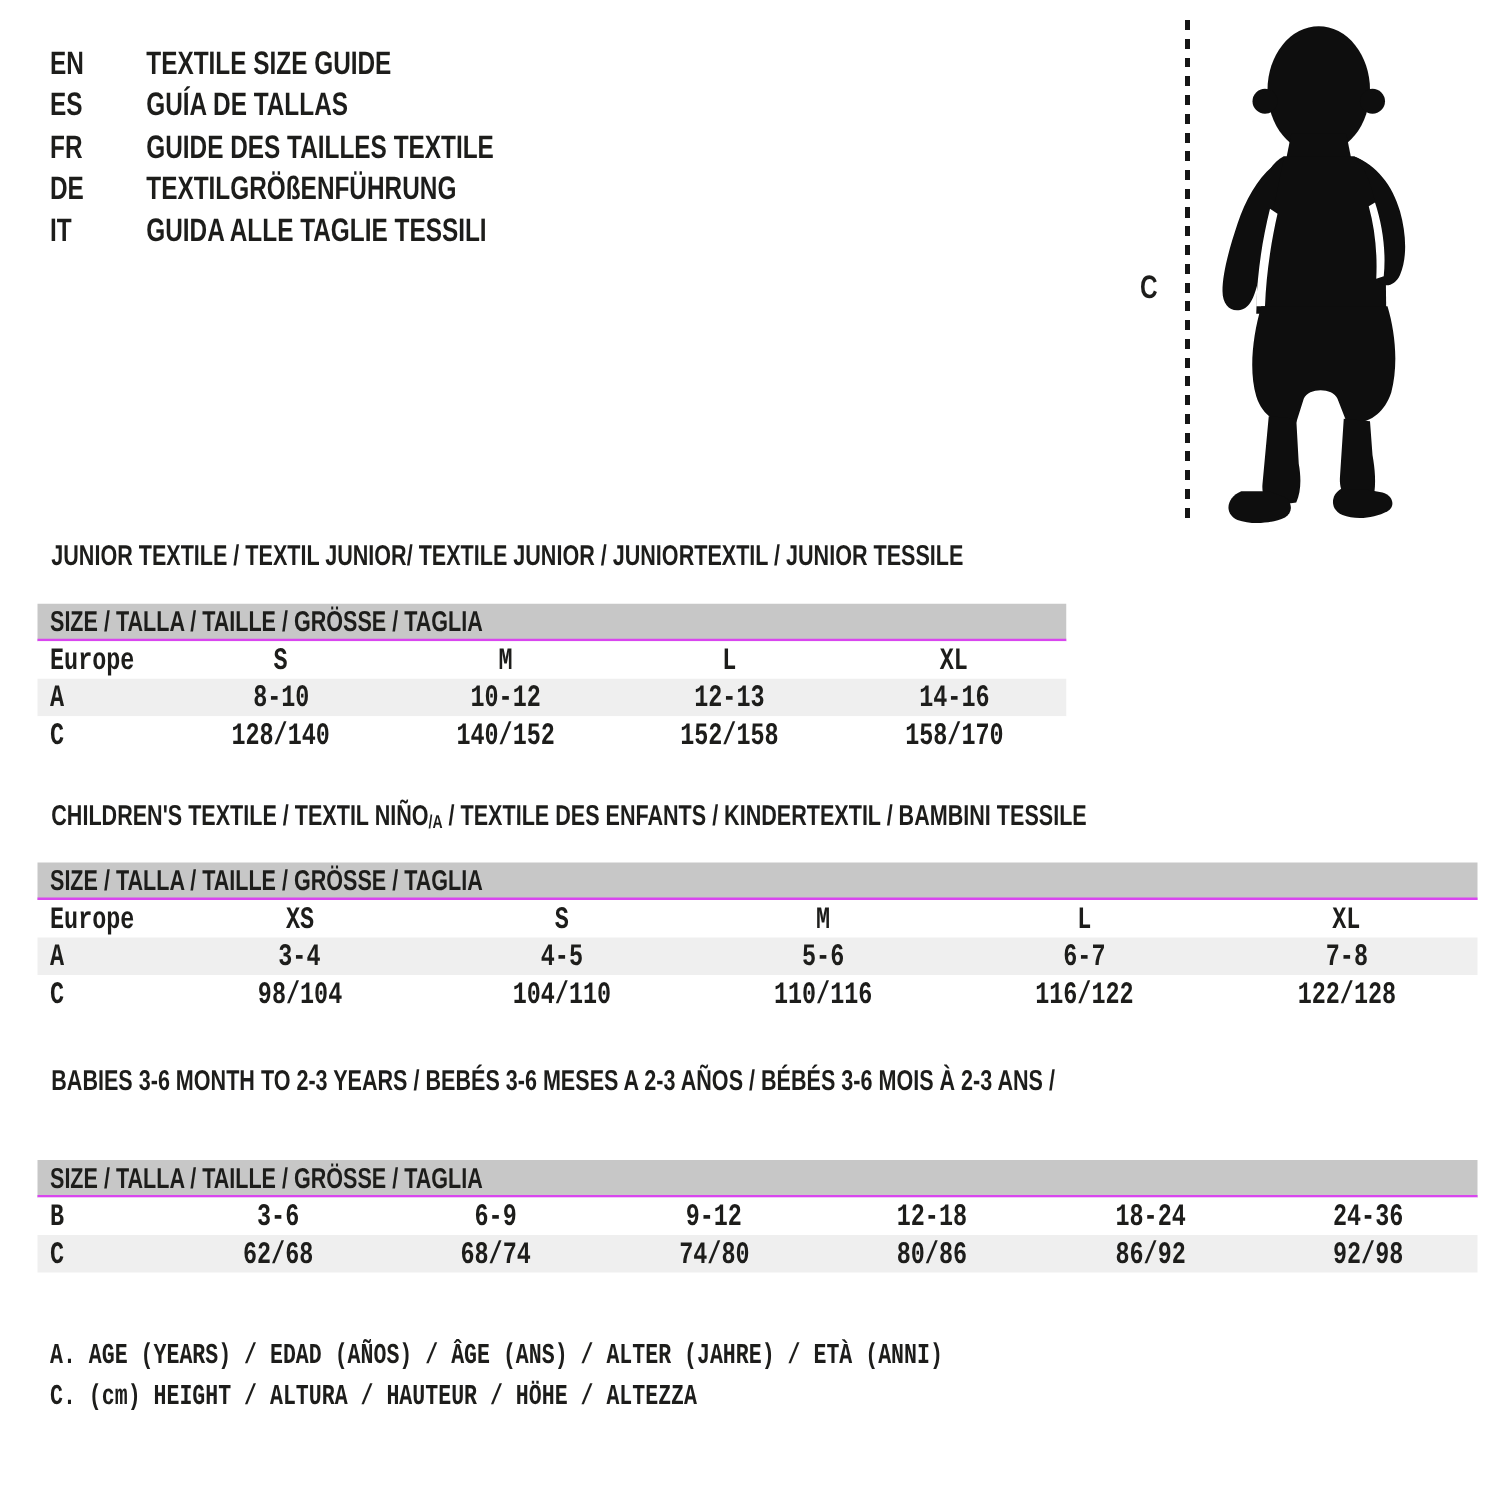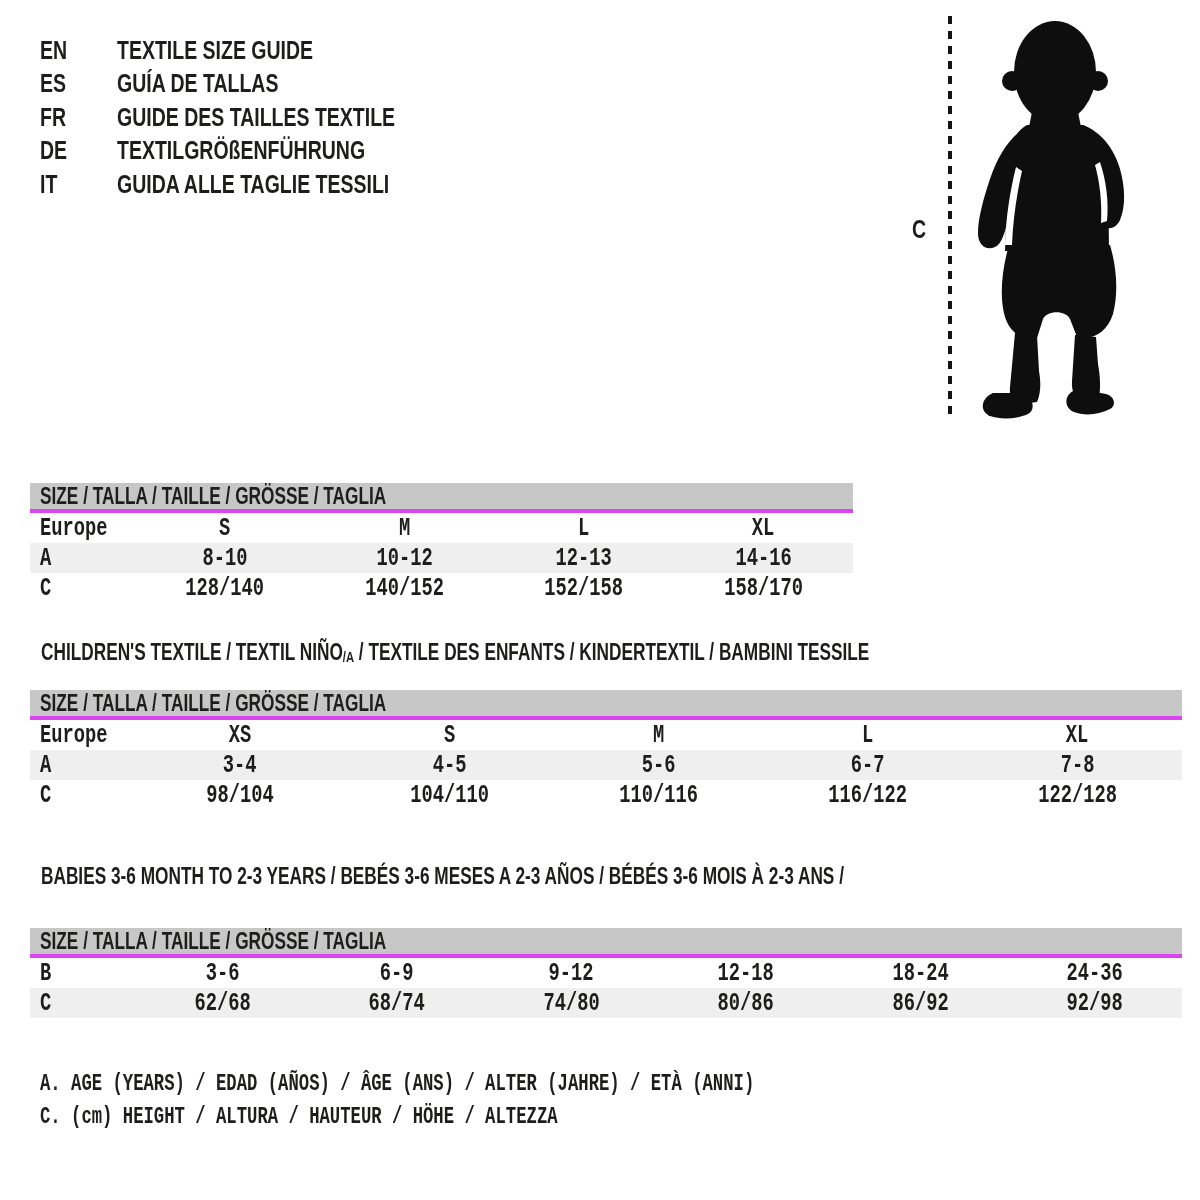--- a/index.html
+++ b/index.html
@@ -23,21 +23,21 @@
   .c-label   { position:absolute; left:912px; top:215px; font-size:26px; line-height:28px; }
   .toddler   { position:absolute; left:967px; top:15px; width:170px; height:405px; }
 
   
   .heading { position:absolute; left:41px; font-size:23px; line-height:26px; }
   .heading .sub { font-size:0.65em; position:relative; bottom:-2px; }
   .heading-2l { position:absolute; left:41px; font-size:23px; line-height:31.5px; }
 
   
   .table   { position:absolute; left:30px; box-sizing:border-box; }
-  .t-header{ height:30px; background:#c7c7c7; border-bottom:4px solid #d946ef;
+  .t-header{ height:30px; background:#c7c7c7; border-bottom:2px solid #d946ef;
              display:flex; align-items:center; padding-left:10px; font-size:23px; box-sizing:border-box; }
   .t-row   { height:30px; display:flex; align-items:center; font-size:25px; background:#ffffff;font-family:Liberation Mono, monospace; }
   .t-row.shaded { background:#efefef; }
   .t-label { width:105px; padding-left:10px; box-sizing:border-box; text-align:left; }
   .t-cell  { flex:1; text-align:center; }
 
   
   .footnotes { position:absolute; left:40px; top:1068px;font-family:Liberation Mono, monospace; }
   .footnote  { height:33px; font-size:23px; line-height:33px; }
 </style>
@@ -83,20 +83,23 @@
       <path d="M49 152 C 43 176, 39 202, 38 230 L 45 230 C 46 204, 50 178, 55 156 Z" fill="#ffffff"></path>
       <path d="M128 150 C 133 168, 135 188, 134 208 L 140 206 C 142 186, 139 165, 133 147 Z" fill="#ffffff"></path>
       <path d="M42 230 C 35 254, 32 282, 38 302 C 43 318, 56 326, 70 323 L 76 304 C 80 295, 99 295, 103 304 L 110 322 C 126 326, 140 317, 146 299 C 152 276, 149 250, 143 230 Z"></path>
       <path d="M48 318 L 43 372 C 42 383, 47 389, 56 389 L 70 387 C 74 378, 74 367, 72 356 L 70 320 Z"></path>
       <path d="M26 378 C 14 383, 12 396, 23 401 C 34 405, 50 404, 61 399 C 68 395, 67 385, 59 382 L 48 378 Z"></path>
       <path d="M108 320 L 105 366 C 104 379, 110 386, 120 385 L 132 382 C 134 372, 133 360, 131 349 L 129 322 Z"></path>
       <path d="M106 376 C 97 381, 97 393, 107 397 C 117 401, 132 400, 143 394 C 150 390, 147 381, 139 379 L 128 377 Z"></path>
     </g>
   </svg>
 
+  <div class="heading" style="top:431px;">
+    <span class="cond">JUNIOR TEXTILE / TEXTIL JUNIOR/ TEXTILE JUNIOR / JUNIORTEXTIL / JUNIOR TESSILE</span>
+  </div>
   <div class="table" style="top:483px; width:823px;">
     <div class="t-header">
       <span class="cond">SIZE / TALLA / TAILLE / GRÖSSE / TAGLIA</span>
     </div>
     <div class="t-row">
       <div class="t-label"><span class="cond">Europe</span></div>
       <div class="t-cell"><span class="cond cc">S</span></div>
       <div class="t-cell"><span class="cond cc">M</span></div>
       <div class="t-cell"><span class="cond cc">L</span></div>
       <div class="t-cell"><span class="cond cc">XL</span></div>
@@ -145,21 +148,21 @@
     <div class="t-row">
       <div class="t-label"><span class="cond">C</span></div>
       <div class="t-cell"><span class="cond cc">98/104</span></div>
       <div class="t-cell"><span class="cond cc">104/110</span></div>
       <div class="t-cell"><span class="cond cc">110/116</span></div>
       <div class="t-cell"><span class="cond cc">116/122</span></div>
       <div class="t-cell"><span class="cond cc">122/128</span></div>
     </div>
   </div>
 
-  <div class="heading-2l" style="top:849px;margin-top:12px;">
+  <div class="heading-2l" style="top:849px;">
     <div><span class="cond">BABIES 3-6 MONTH TO 2-3 YEARS / BEBÉS 3-6 MESES A 2-3 AÑOS / BÉBÉS 3-6 MOIS À 2-3 ANS /</span></div>
   </div>
   <div class="table" style="top:928px; width:1152px;">
     <div class="t-header">
       <span class="cond">SIZE / TALLA / TAILLE / GRÖSSE / TAGLIA</span>
     </div>
     <div class="t-row">
       <div class="t-label"><span class="cond">B</span></div>
       <div class="t-cell"><span class="cond cc">3-6</span></div>
       <div class="t-cell"><span class="cond cc">6-9</span></div>

